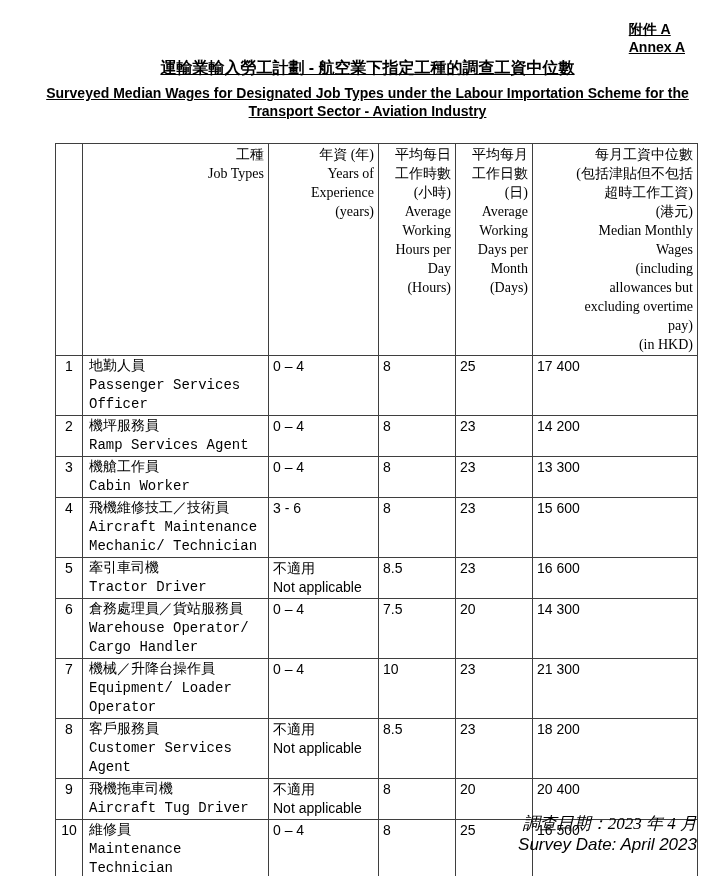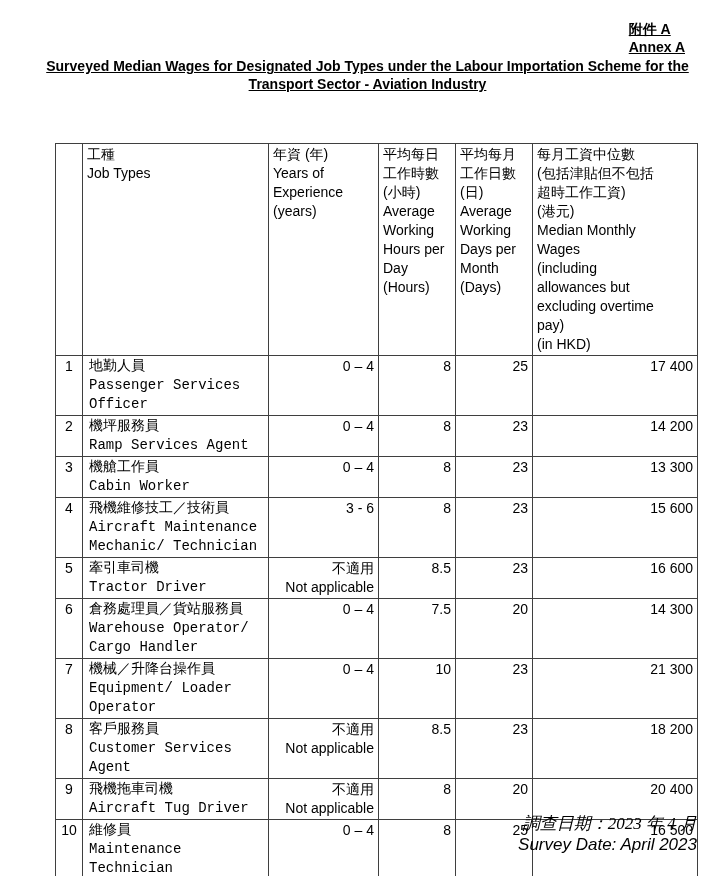--- a/index.html
+++ b/index.html
@@ -43,48 +43,50 @@
   .wage-table col.c-wage  { width: 165px; }
 
   .wage-table th, .wage-table td {
     border: 1px solid #3f3f3f;
     vertical-align: top;
     padding: 1px 4px;
     font-size: 14px;
     font-weight: normal;
   }
   .wage-table th {
-    text-align: left;
+    text-align: right;
     line-height: 19px;
+    font-family: Liberation Serif, serif;
   }
   .hdr-zh, .hdr-en { white-space: pre-line; }
 
   .wage-table td { line-height: 19px; }
   td.cell-no { text-align: center; }
   td.cell-job { padding-left: 6px; font-family: Liberation Mono, monospace; }
-  td.cell-center { text-align: right; white-space: pre-line; }
+  td.cell-center { text-align: left; white-space: pre-line; }
 
   .footer {
     position: absolute; top: 813px; left: 55px; width: 642px;
     text-align: right; font-style: italic; font-size: 17px; line-height: 21px;
   }
   .footer-zh { font-family: "Liberation Serif", serif; }
   .footer-en { font-family: "Liberation Sans", sans-serif; font-style: italic; }
 </style>
 </head>
 <body>
 
 <div class="page">
 
   <div class="annex">
     <div class="annex-line">附件 A</div>
     <div class="annex-line">Annex A</div>
   </div>
 
   <div class="titles">
+    <div class="title-zh">運輸業輸入勞工計劃 - 航空業下指定工種的調查工資中位數</div>
     <div class="title-en">Surveyed Median Wages for Designated Job Types under the Labour Importation Scheme for the Transport Sector - Aviation Industry</div>
   </div>
 
   <table class="wage-table">
     <colgroup>
       <col class="c-no">
         <col class="c-job">
         <col class="c-years">
         <col class="c-hours">
         <col class="c-days">

